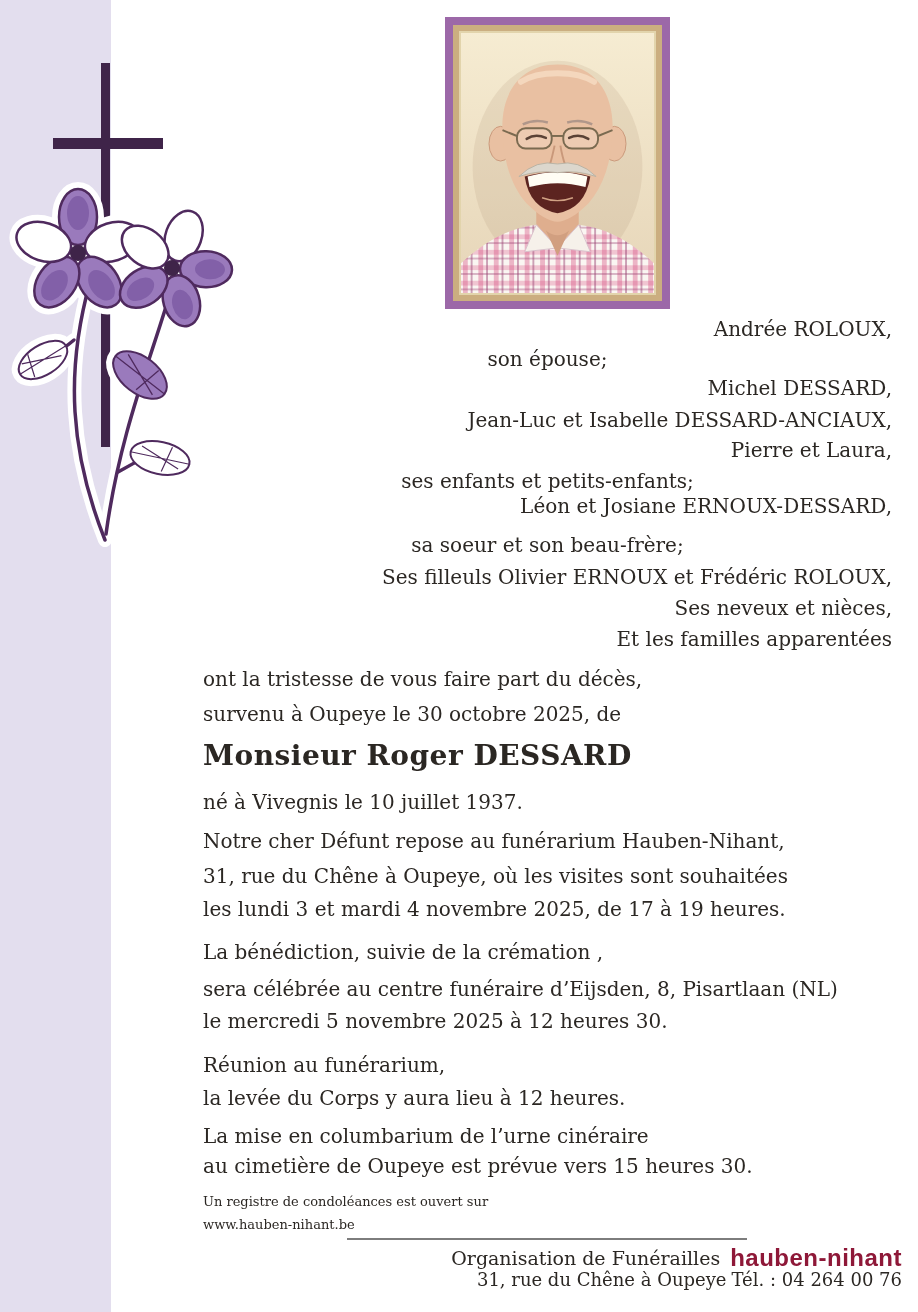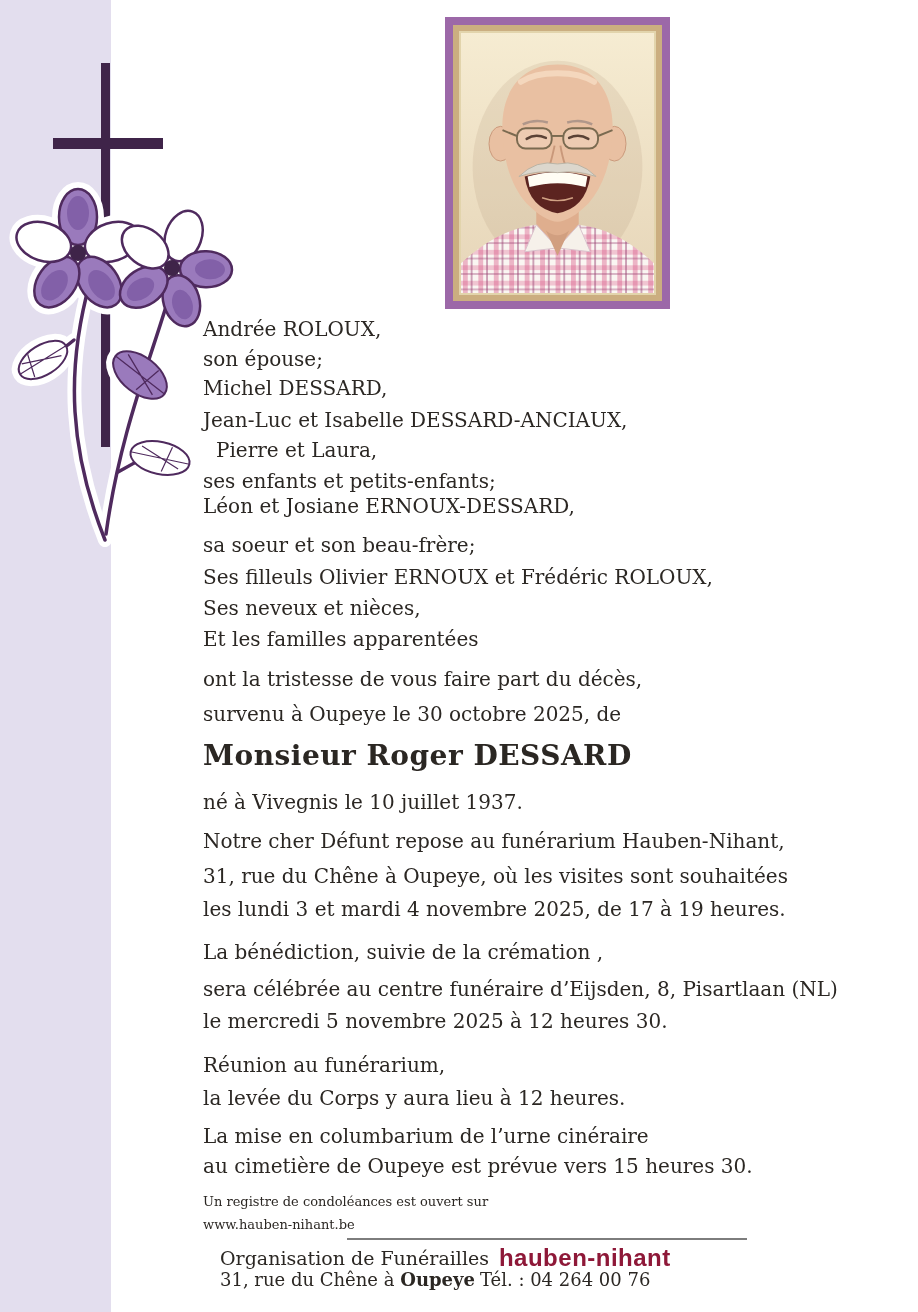--- a/index.html
+++ b/index.html
@@ -21,35 +21,35 @@
     position:absolute;left:445px;top:17px;width:197px;height:264px;
     border:8px solid #9c68a8;background:#cbae80;padding:6px;z-index:4;
   }
   .photo-inner{width:100%;height:100%;border:2px solid #e2d4ac;box-sizing:border-box;background:#f2e7c9;overflow:hidden;}
   .photo-inner svg{display:block;width:100%;height:100%;}
   
   .line{
     position:absolute;left:203px;width:689px;
     font-size:20px;line-height:22px;white-space:nowrap;
   }
-  .l-left{text-align:left;}
-  .l-right{text-align:left;}
+  .l-left{text-align:right;}
+  .l-right{text-align:center;}
   .l-center{text-align:left;}
   .l-indent{padding-left:13px;box-sizing:border-box;}
   .l-bold{font-weight:normal;}
   .title{font-size:28px;line-height:42px;font-weight:bold;letter-spacing:0.5px;}
   .small{font-size:13px;line-height:19px;}
   .sep{position:absolute;left:347px;top:1238px;width:400px;height:2px;background:#7d7d7d;}
-  .footer-line{position:absolute;left:220px;width:689px;text-align:left;white-space:nowrap;font-size:19px;}
+  .footer-line{position:absolute;left:213px;width:689px;text-align:right;white-space:nowrap;font-size:19px;}
   .logo{
     font-family:"Liberation Sans","DejaVu Sans",sans-serif;
     font-weight:bold;font-size:24px;color:#8e1838;letter-spacing:0.5px;
     position:relative;top:1px;margin-left:10px;
   }
-  .city-bold{font-weight:bold;}
+  .city-bold{font-weight:normal;}
   .phone{margin-left:5px;}
 </style>
 </head>
 <body>
 
 <div class="band"></div>
 <div class="cross-v"></div>
 <div class="cross-h"></div>
 
 <div class="flowers">

